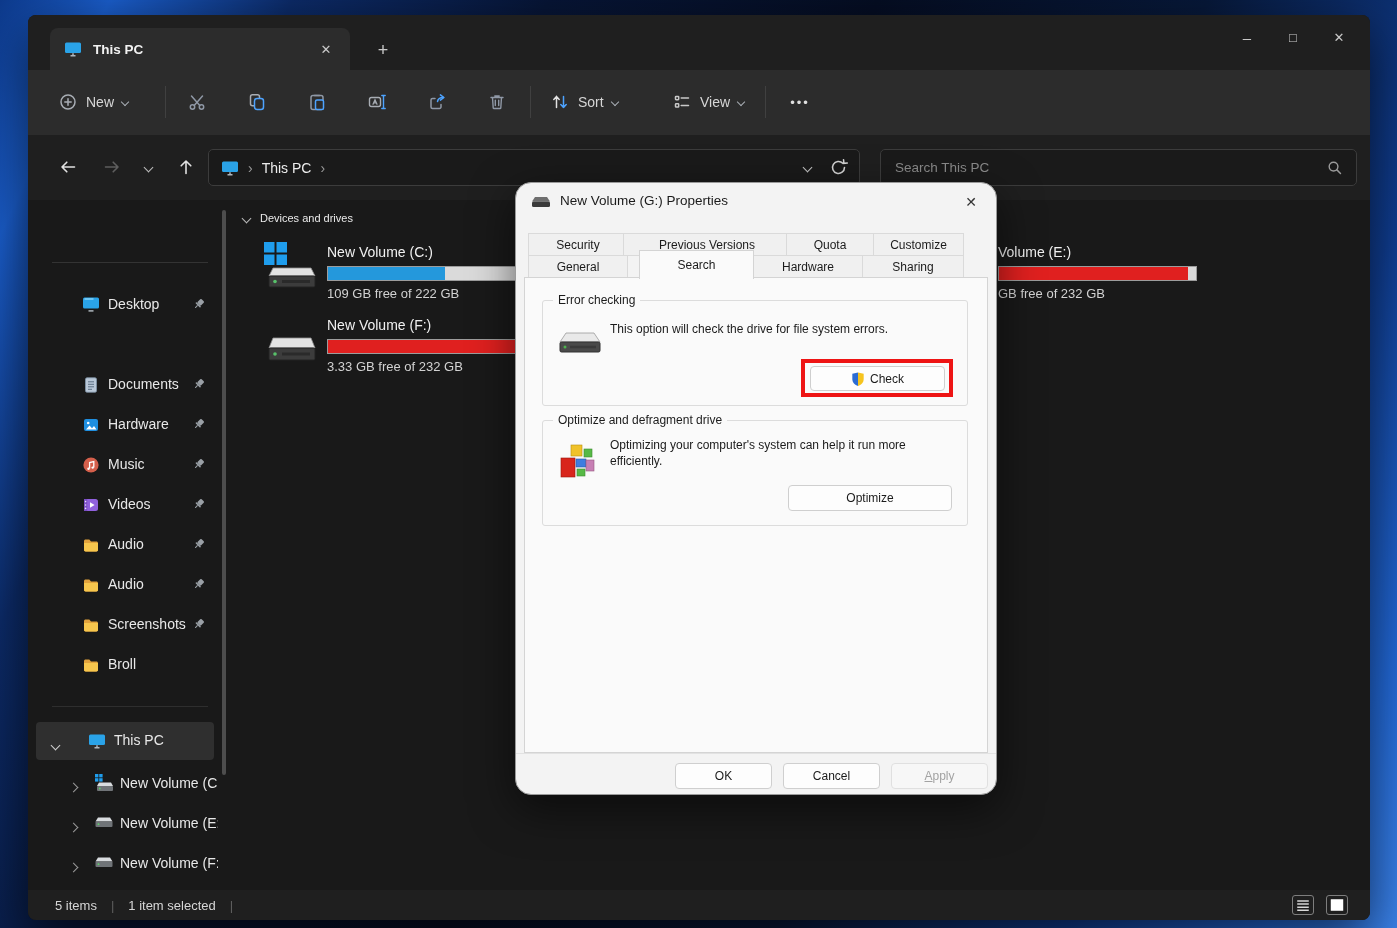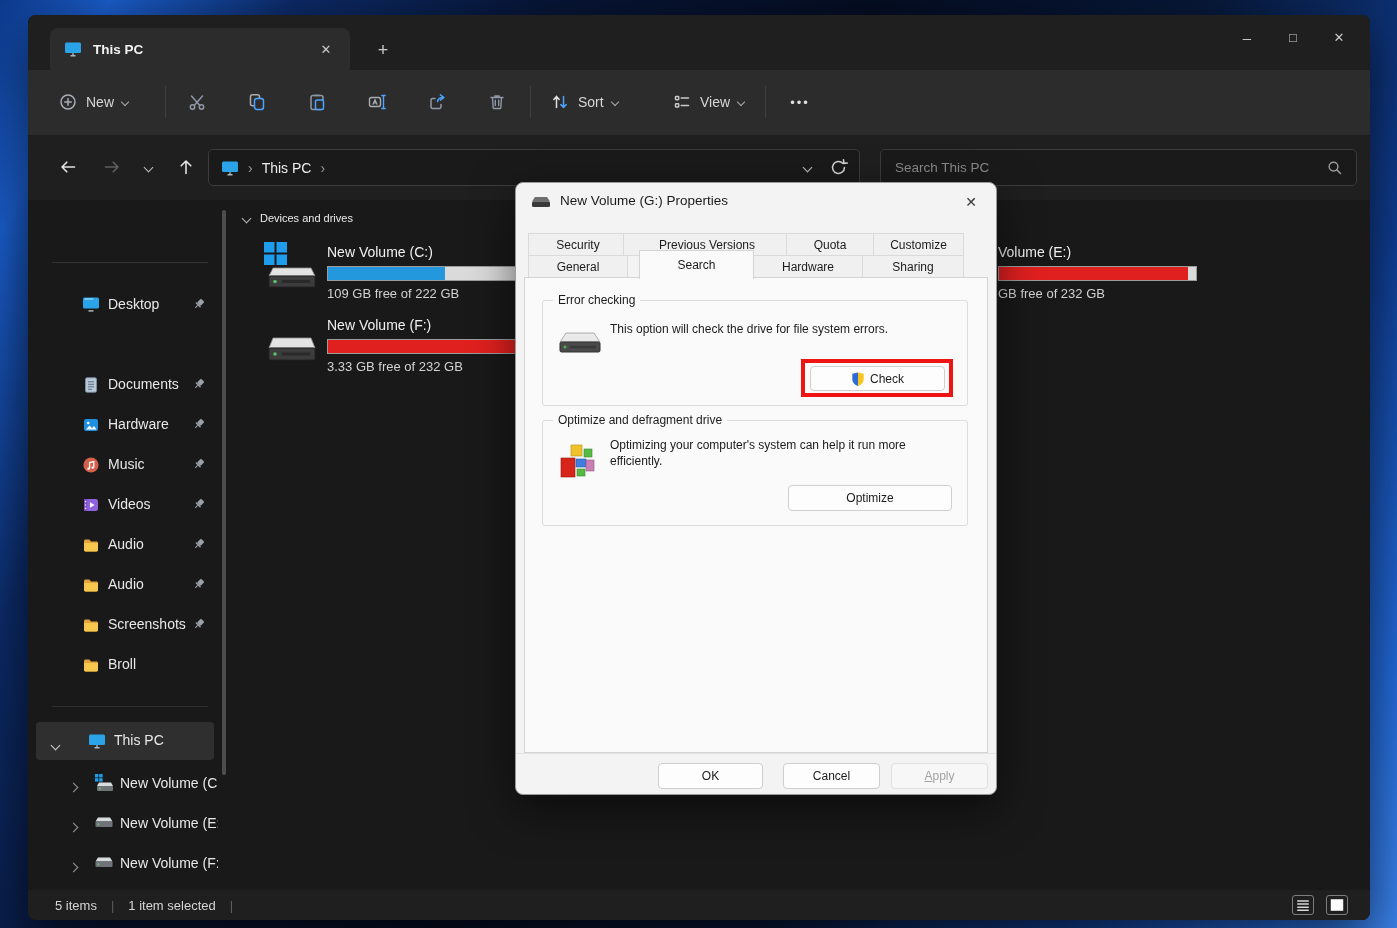--- a/index.html
+++ b/index.html
@@ -28,21 +28,21 @@
   .si .ic{position:absolute;left:46px;top:8px}
   .si .pin{position:absolute;right:8px;top:9px}
   .chev{display:inline-block;width:7px;height:7px;border-right:1.6px solid #bdbdbd;border-bottom:1.6px solid #bdbdbd}
   .chev.down{transform:rotate(45deg)}
   .chev.right{transform:rotate(-45deg)}
   .drivename{position:absolute;font-size:14px;color:#f0f0f0;white-space:nowrap}
   .drivefree{position:absolute;font-size:13px;color:#d2d2d2;white-space:nowrap}
   .dbar{position:absolute;height:15px;border:1px solid #9c9c9c;background:#dadada}
   .dbar>div{height:100%}
   .statusbar{position:absolute;left:0;top:875px;width:100%;height:30px;background:#1f1f1f;color:#d6d6d6;font-size:13px}
-  .dialog{position:absolute;left:515px;top:182px;width:482px;height:613px;background:#f3f3f3;border:1px solid #9a9a9a;border-radius:8px;box-shadow:0 14px 44px rgba(0,0,0,.55);color:#1b1b1b;font-size:12px}
+  .dialog{position:absolute;left:515px;top:182px;width:482px;height:613px;background:#f3f3f3;border:1px solid #9a9a9a;border-radius:16px;box-shadow:0 14px 44px rgba(0,0,0,.55);color:#1b1b1b;font-size:12px}
   .dlg-tab{position:absolute;height:23px;top:50px;background:#f0f0f0;border:1px solid #dadada;display:flex;align-items:center;justify-content:center;font-size:12px;color:#1b1b1b}
   .dlg-tab.r2{top:72px}
   .dlg-tab.active{top:67px;height:29px;background:#fafafa;border:1px solid #d4d4d4;border-bottom:none;z-index:3}
   .page{position:absolute;left:8px;top:94px;width:464px;height:476px;background:#fafafa;border:1px solid #d4d4d4;z-index:2}
   .group{position:absolute;border:1px solid #dcdcdc;border-radius:3px}
   .group>.glabel{position:absolute;top:-8px;left:10px;background:#fafafa;padding:0 5px;font-size:12px;color:#1b1b1b;white-space:nowrap}
   .gtext{position:absolute;font-size:12px;line-height:16px;color:#1b1b1b}
   .dbtn{position:absolute;background:#fdfdfd;border:1px solid #cfcfcf;border-radius:4px;display:flex;align-items:center;justify-content:center;gap:5px;font-size:12px;color:#1b1b1b}
   .dbtn.disabled{background:#f7f7f7;border-color:#e0e0e0;color:#a3a3a3}
   input.search{width:100%;height:100%;background:transparent;border:none;outline:none;color:#cfcfcf;font-size:13.5px;padding:0 40px 0 14px;font-family:inherit}
@@ -551,21 +551,21 @@
         </svg>
     </span>
     <div class="gtext" style="left:67px;top:16px;width:345px">Optimizing your computer's system can help it run more efficiently.</div>
     <div class="dbtn" style="left:245px;top:64px;width:164px;height:26px">
       <span>Optimize</span>
     </div>
   </div>
 
   <div class="abs" style="left:0;top:570px;width:100%;height:1px;background:#e2e2e2"></div>
 
-  <div class="dbtn" style="left:142px;top:580px;width:105px;height:26px">
+  <div class="dbtn" style="left:159px;top:580px;width:97px;height:26px">
     <span>OK</span>
   </div>
   <div class="dbtn" style="left:267px;top:580px;width:97px;height:26px">
     <span>Cancel</span>
   </div>
   <div class="dbtn disabled" style="left:375px;top:580px;width:97px;height:26px;gap:0">
     <span style="text-decoration:underline">A</span>
       <span>pply</span>
   </div>
 </div>

